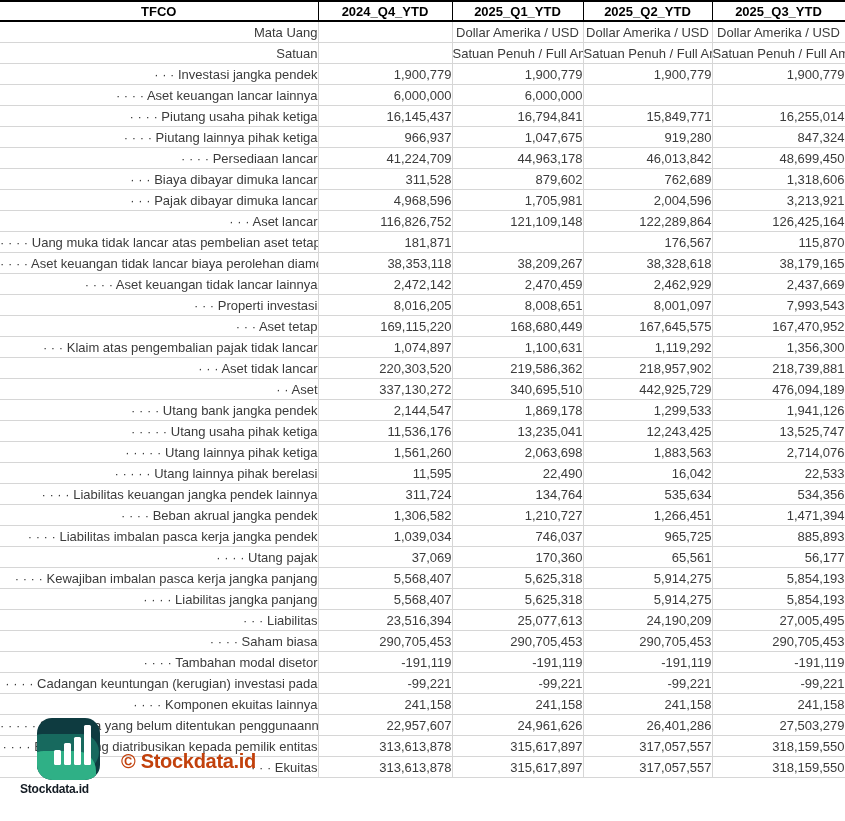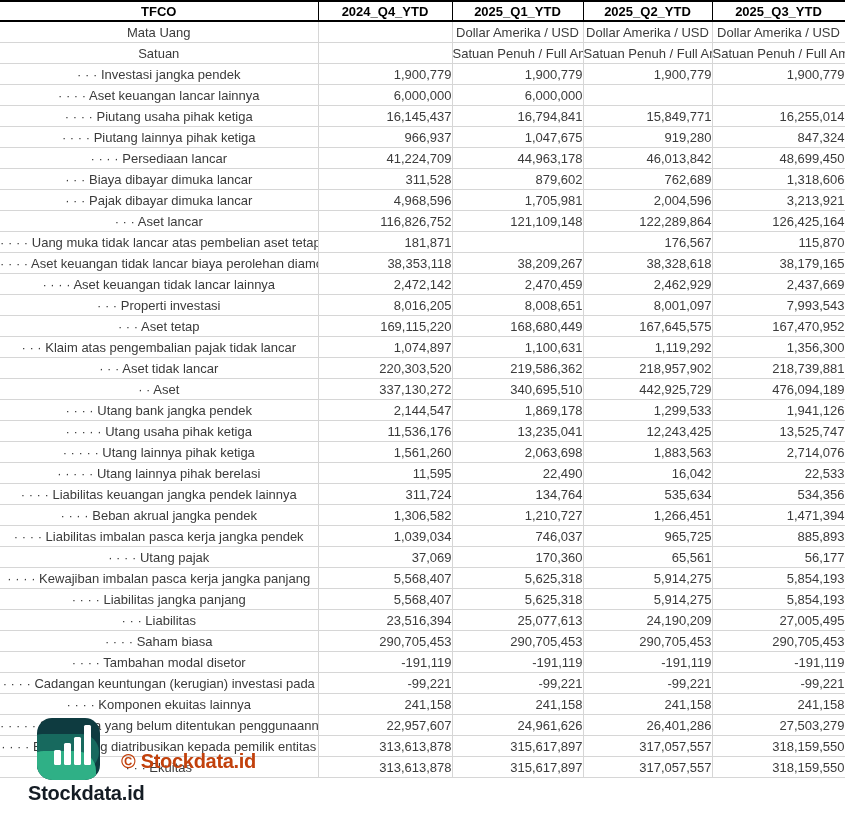--- a/index.html
+++ b/index.html
@@ -36,21 +36,21 @@
     border-right: 1px solid #000000;
     background: #ffffff;
     margin-left: 16px;
   }
   table.grid thead th:first-child { border-left: none; }
 
   table.grid td {
     border-right: 1px solid #d6d6d6;
     border-bottom: 1px solid #d6d6d6;
   }
-  td.lbl  { text-align: center;  padding-left: 3px; }
+  td.lbl  { text-align: right;  padding-left: 3px; }
   td.val  { text-align: right; padding-right: 4px; }
   td.txt  { text-align: center;  padding-left: 2px; }
   td.neg  { color: #ff0000; }
 
   
   .wm { position: absolute; z-index: 5; pointer-events: none; }
   #wm-logo {
     left: 37px; top: 718px;
     width: 63px; height: 62px;
     border-radius: 15px;
@@ -76,22 +76,22 @@
     border-radius: 1.5px;
   }
   #wm-copy {
     left: 121px; top: 750px;
     font-size: 20px;
     font-weight: bold;
     color: #c2410c;
     letter-spacing: -0.3px;
   }
   #wm-brand {
-    left: 28px; top: 782px;
-    font-size: 20px;
+    left: 20px; top: 782px;
+    font-size: 12px;
     font-weight: 800;
     color: #141c24;
     letter-spacing: -0.2px;
   }
 </style>
 </head>
 <body>
 
 <div id="sheet">
 

